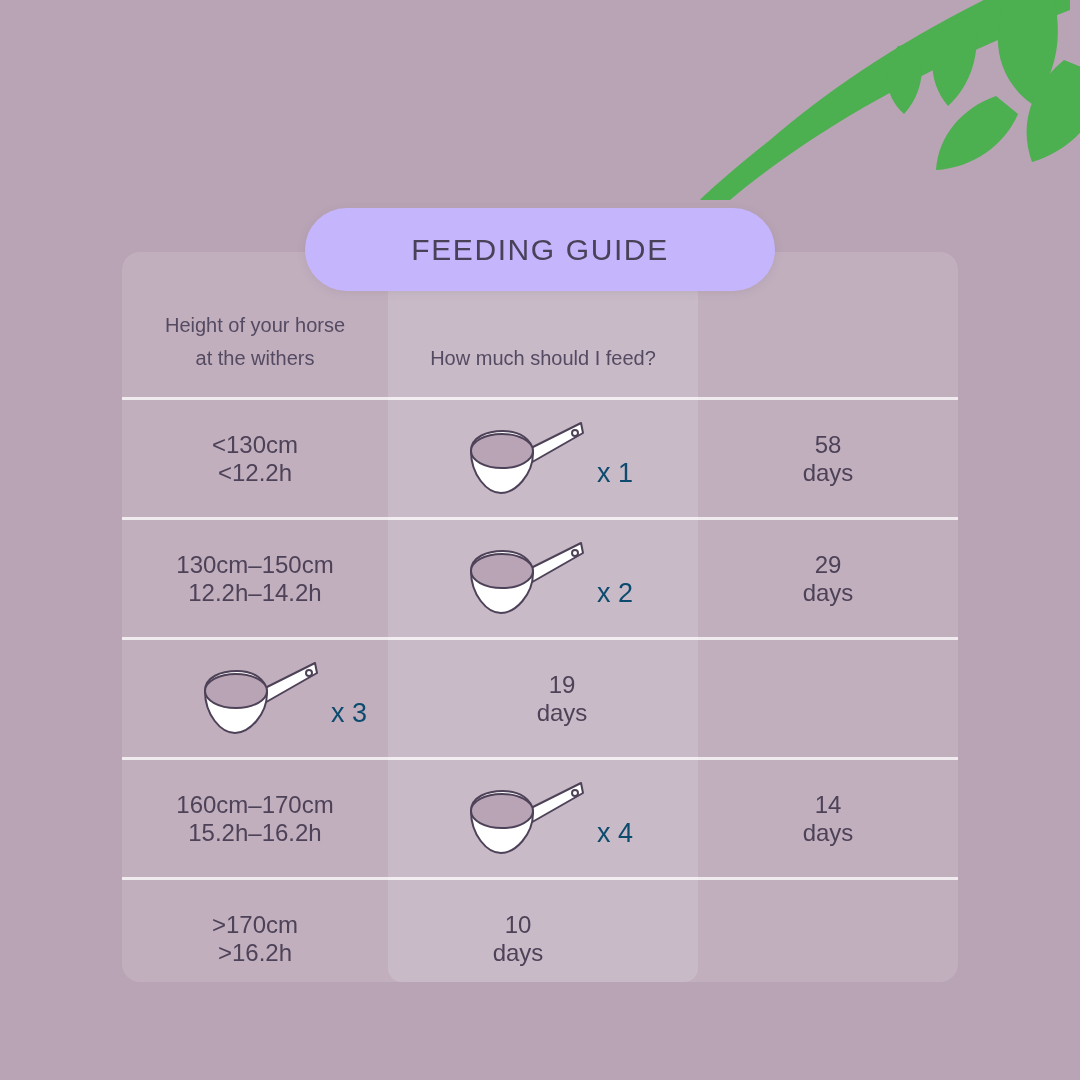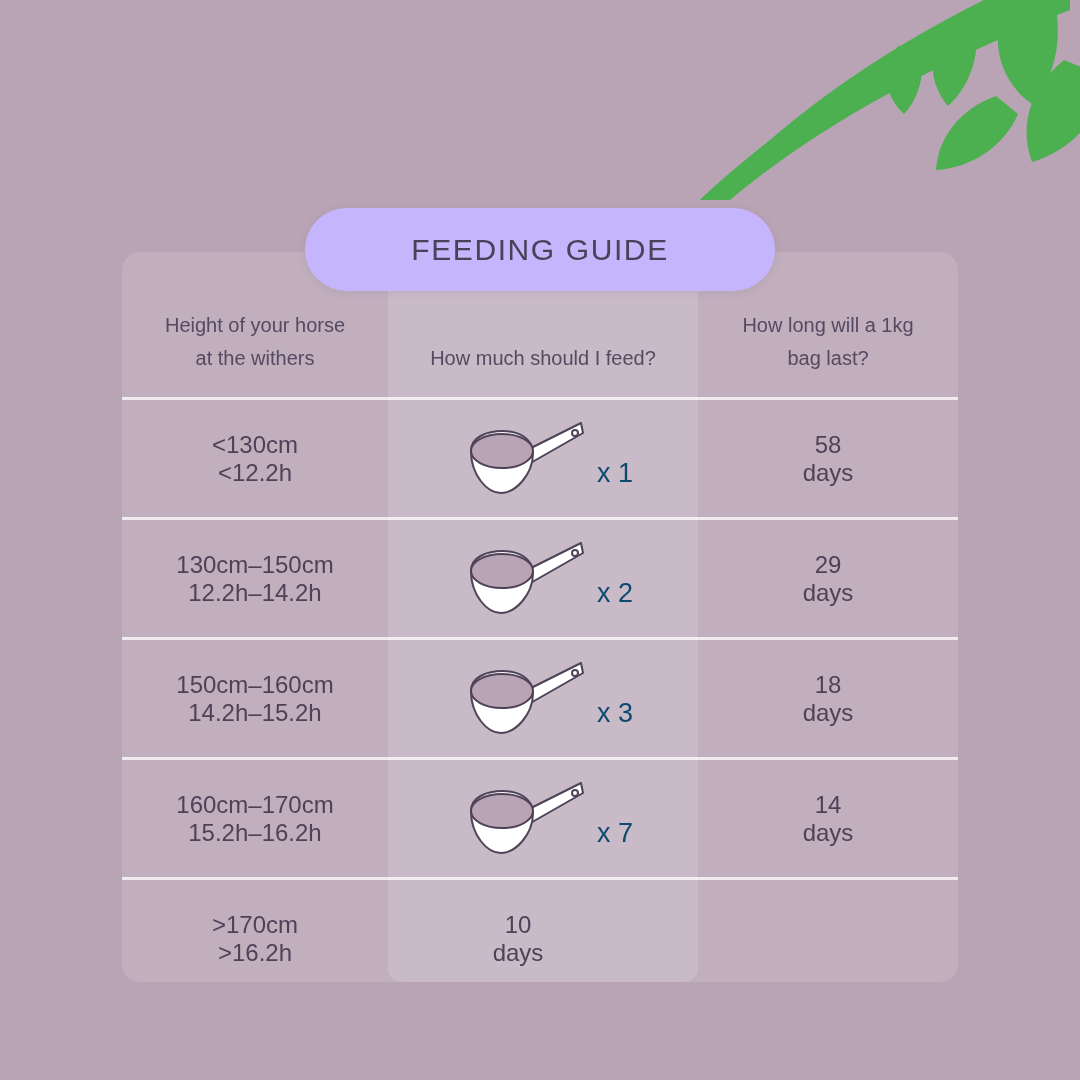--- a/index.html
+++ b/index.html
@@ -161,22 +161,20 @@
 <div class="title-pill">
   <span class="title-text">FEEDING GUIDE</span>
 </div>
 
 <div class="table">
 
   <div class="row header-row">
     <div class="cell c1 two-line">Height of your horse
 at the withers</div>
     <div class="cell c2 two-line">How much should I feed?</div>
-    <div class="cell c3 two-line">How long will a 1kg
-bag last?</div>
   </div>
 
   <div class="rowline" style="top:145px;"></div>
   <div class="row data-row" style="top:148px;">
     <div class="cell c1 two-line">&lt;130cm
 &lt;12.2h</div>
     <div class="cell c2">
       <div class="scoop-wrap">
         <svg class="scoop-svg" width="132" height="84" viewBox="0 0 132 84">
           <path d="M128 6 L68 36 L74 48 L130 16 Z" fill="#ffffff" stroke="#4e4258" stroke-width="2" stroke-linejoin="round"></path>
@@ -205,50 +203,48 @@
         </svg>
         <span class="multiplier">x 2</span>
       </div>
     </div>
     <div class="cell c3 two-line">29
 days</div>
   </div>
 
   <div class="rowline" style="top:385px;"></div>
   <div class="row data-row" style="top:388px;">
-    <div class="cell c1 two-line">150cm–160cm
-14.2h–15.2h</div>
     <div class="cell c2">
       <div class="scoop-wrap">
         <svg class="scoop-svg" width="132" height="84" viewBox="0 0 132 84">
           <path d="M128 6 L68 36 L74 48 L130 16 Z" fill="#ffffff" stroke="#4e4258" stroke-width="2" stroke-linejoin="round"></path>
           <circle cx="122" cy="16" r="3" fill="none" stroke="#4e4258" stroke-width="2"></circle>
           <path d="M18 34 C18 20, 34 14, 50 14 C 66 14, 80 22, 80 36 C 80 58, 62 76, 48 76 C 34 76, 18 58, 18 34 Z" fill="#ffffff" stroke="#4e4258" stroke-width="2"></path>
           <ellipse cx="49" cy="34" rx="31" ry="17" fill="#b9a4b5" stroke="#4e4258" stroke-width="2"></ellipse>
         </svg>
         <span class="multiplier">x 3</span>
       </div>
     </div>
-    <div class="cell c3 two-line">18
+    <div class="cell c3 two-line">19
 days</div>
   </div>
 
   <div class="rowline" style="top:505px;"></div>
   <div class="row data-row" style="top:508px;">
     <div class="cell c1 two-line">160cm–170cm
 15.2h–16.2h</div>
     <div class="cell c2">
       <div class="scoop-wrap">
         <svg class="scoop-svg" width="132" height="84" viewBox="0 0 132 84">
           <path d="M128 6 L68 36 L74 48 L130 16 Z" fill="#ffffff" stroke="#4e4258" stroke-width="2" stroke-linejoin="round"></path>
           <circle cx="122" cy="16" r="3" fill="none" stroke="#4e4258" stroke-width="2"></circle>
           <path d="M18 34 C18 20, 34 14, 50 14 C 66 14, 80 22, 80 36 C 80 58, 62 76, 48 76 C 34 76, 18 58, 18 34 Z" fill="#ffffff" stroke="#4e4258" stroke-width="2"></path>
           <ellipse cx="49" cy="34" rx="31" ry="17" fill="#b9a4b5" stroke="#4e4258" stroke-width="2"></ellipse>
         </svg>
-        <span class="multiplier">x 7</span>
+        <span class="multiplier">x 4</span>
       </div>
     </div>
     <div class="cell c3 two-line">14
 days</div>
   </div>
 
   <div class="rowline" style="top:625px;"></div>
   <div class="row data-row" style="top:628px;">
     <div class="cell c1 two-line">&gt;170cm
 &gt;16.2h</div>

